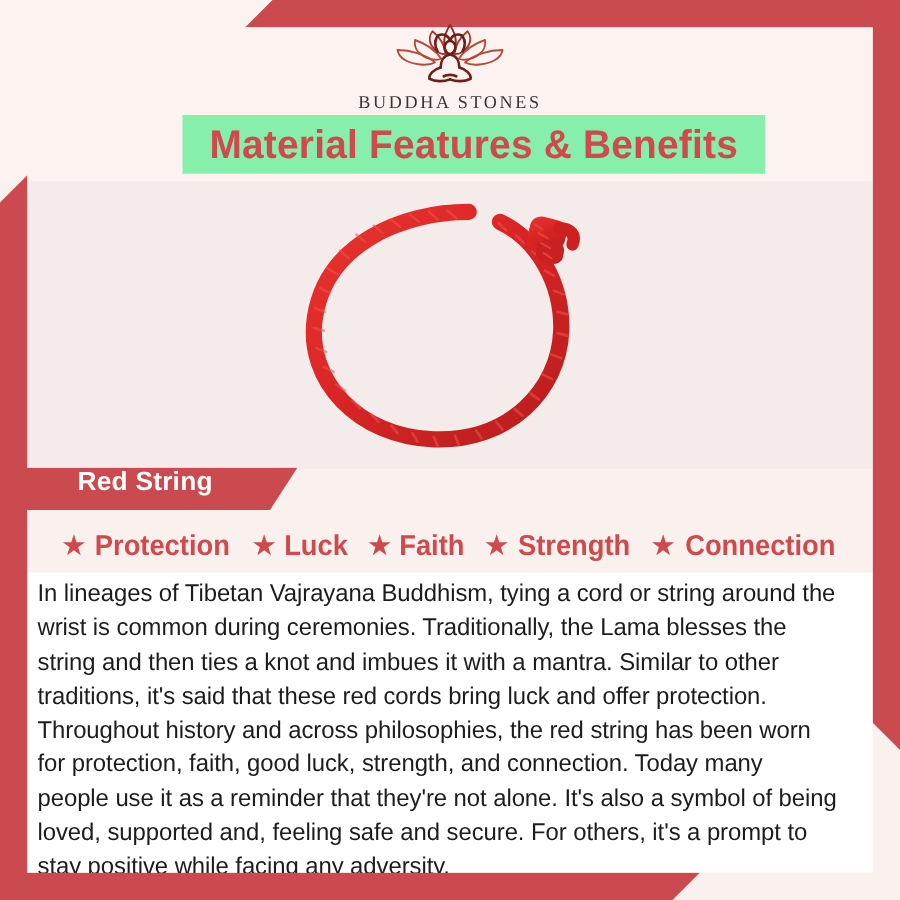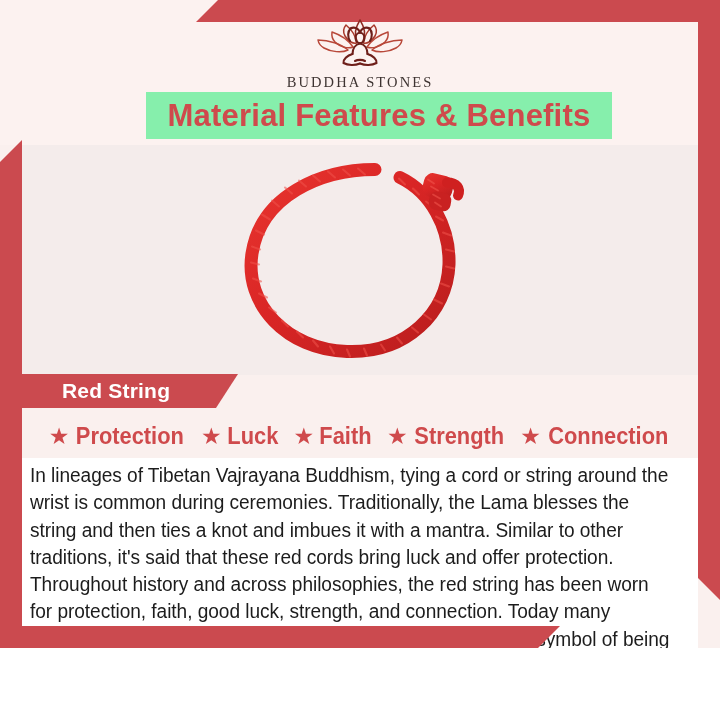--- a/index.html
+++ b/index.html
@@ -7,21 +7,21 @@
     padding: 0;
     background: #ffffff;
   }
   body {
     font-family: "Liberation Sans", sans-serif;
   }
 
   #page {
     position: relative;
     width: 720px;
-    height: 648px;
+    height: 720px;
     overflow: hidden;
     background: #faf0ee;
   }
 
   
   .band {
     position: absolute;
     background: #cb4a4f;
     z-index: 3;
   }
@@ -143,21 +143,21 @@
   .label-banner {
     position: absolute;
     left: 0;
     top: 374px;
     width: 238px;
     height: 34px;
     background: #cb4a4f;
     z-index: 4;
     clip-path: polygon(0 0, 100% 0, calc(100% - 22px) 100%, 0 100%);
     display: flex;
-    align-items: center;
+    align-items: flex-start;
   }
   .label-text {
     margin-left: 62px;
     color: #ffffff;
     font-weight: bold;
     font-size: 21px;
     letter-spacing: 0.2px;
     white-space: nowrap;
   }
 

